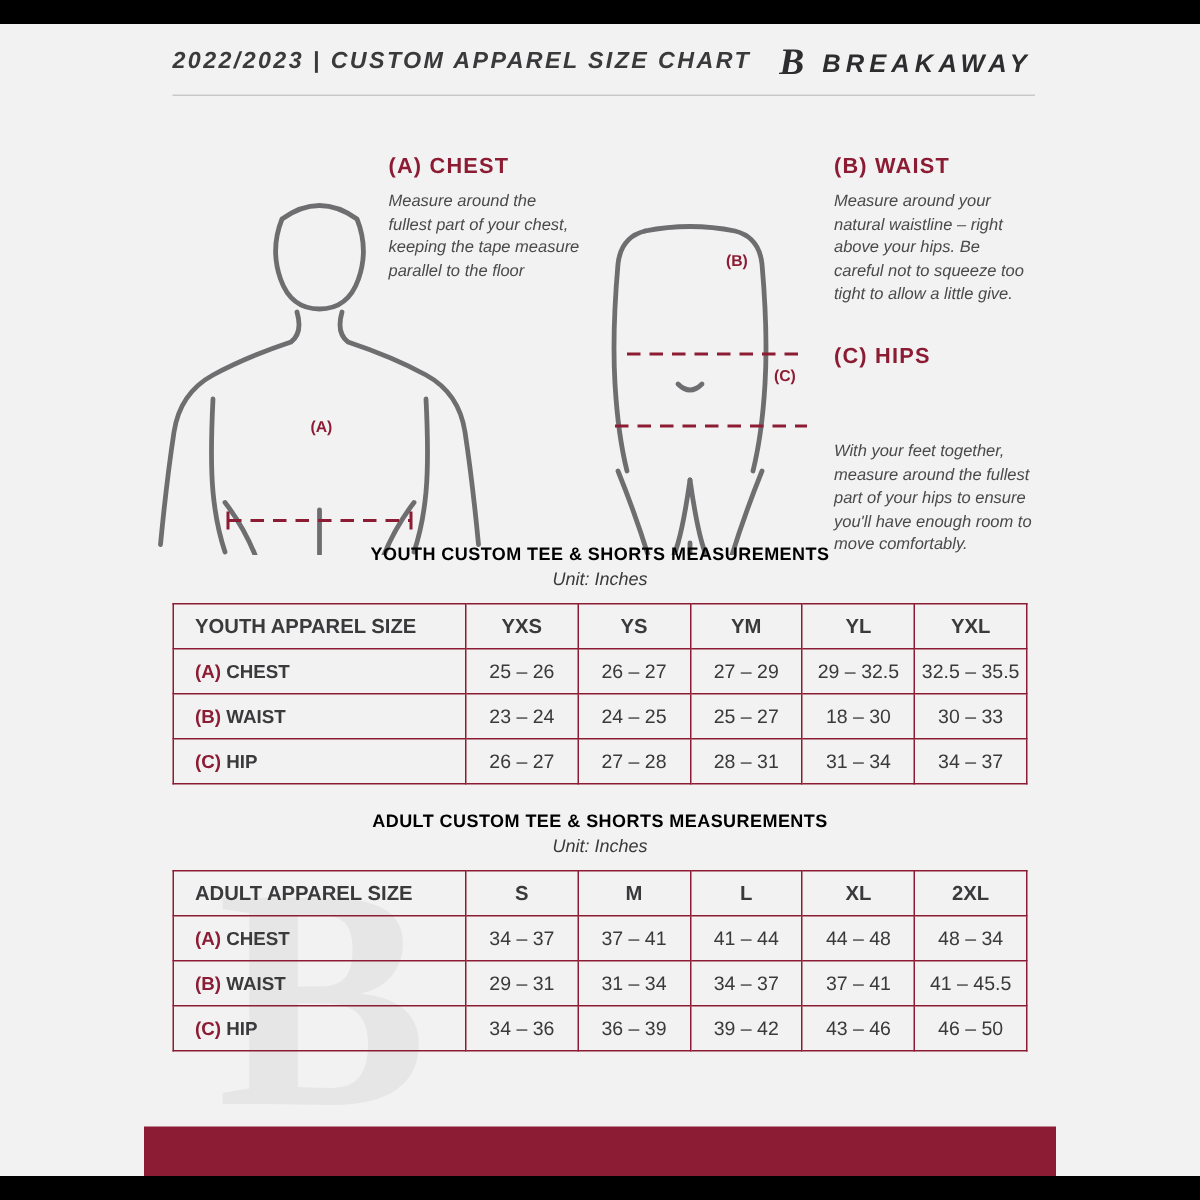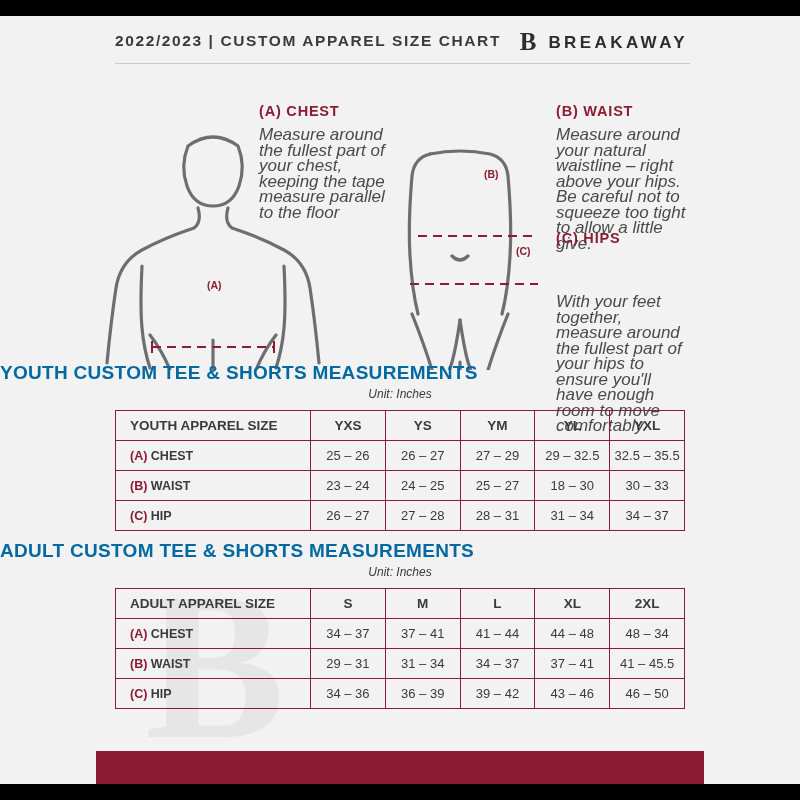--- a/index.html
+++ b/index.html
@@ -43,20 +43,21 @@
     line-height: 190px;
     user-select: none;
   }
   
   .header {
     position: absolute;
     left: 0;
     top: 0;
     width: 800px;
     height: 54px;
+    font-style: italic;
   }
   .header-title {
     position: absolute;
     left: 115px;
     top: 16px;
     font-size: 15.5px;
     font-weight: bold;
     letter-spacing: 1.6px;
     color: #3a3a3c;
   }
@@ -102,40 +103,41 @@
   }
   .lbl-head {
     position: absolute;
     font-size: 14.5px;
     font-weight: bold;
     letter-spacing: 0.8px;
     color: #8c1c33;
   }
   .lbl-body {
     position: absolute;
-    font-size: 17px;
+    font-size: 11px;
     font-style: italic;
     line-height: 15.5px;
     color: #4a4a4c;
     width: 132px;
   }
   .tagmark {
     position: absolute;
     font-size: 10.5px;
     font-weight: bold;
     color: #8c1c33;
     font-style: normal;
   }
 
   
   .tbl-block { position: absolute; left: 0; width: 800px; }
   .tbl-title {
-    font-size: 19px;
-    font-weight: bold;
-    color: #0369a1;
+    text-align: center;
+    font-size: 12px;
+    font-weight: bold;
+    color: #000000;
     letter-spacing: 0.3px;
   }
   .tbl-unit {
     text-align: center;
     font-size: 12px;
     font-style: italic;
     color: #3a3a3c;
     margin-top: 3px;
     margin-bottom: 9px;
   }

